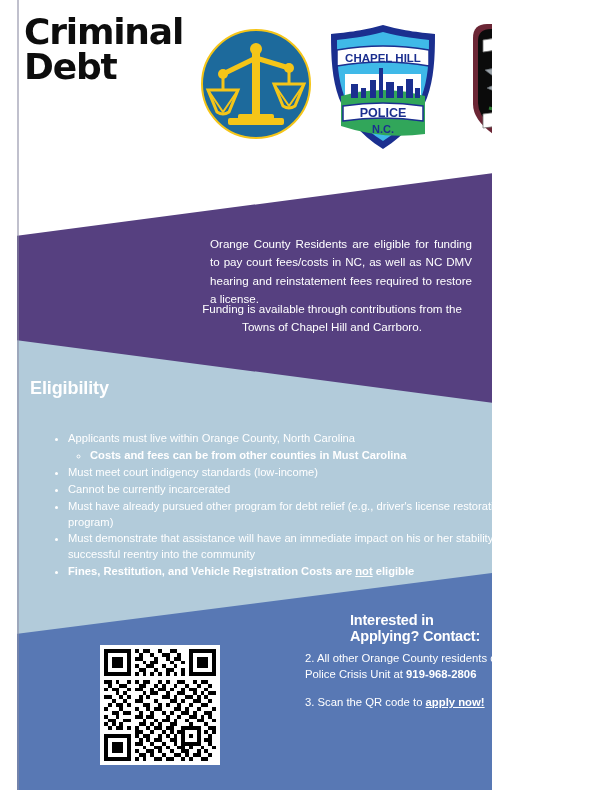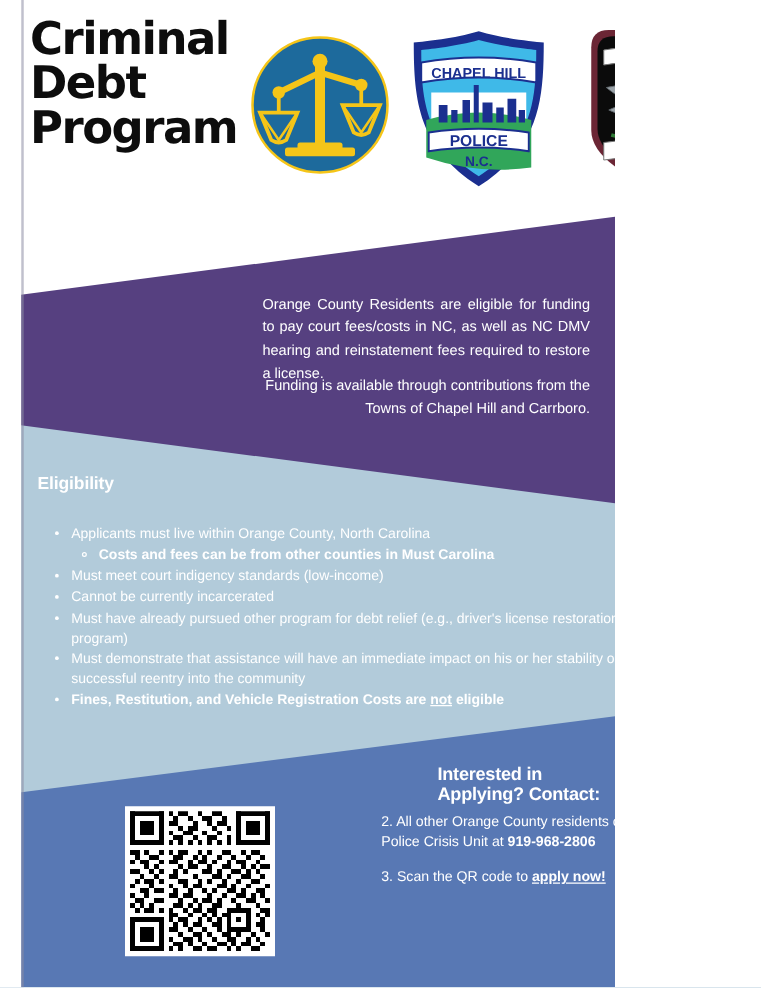--- a/index.html
+++ b/index.html
@@ -80,40 +80,40 @@
   }
   .cjdp-p1{
     position:absolute;left:210px;right:20px;top:235px;
     color:#ffffff;font-size:11.6px;line-height:1.58;
     text-align:justify;text-justify:inter-word;
     z-index:5;
   }
   .cjdp-p2{
     position:absolute;left:192px;right:20px;top:300px;
     color:#ffffff;font-size:11.6px;line-height:1.58;
-    text-align:right;
+    text-align:center;
     z-index:5;
   }
 
   
   .blue-wedge{
     position:absolute;left:0;top:300px;width:609px;height:400px;
     background:#b2cbda;
     z-index:4;
     clip-path:polygon(0 38px, 609px 118px, 609px 268px, 0 345px);
   }
   .elig-head{
     position:absolute;left:30px;top:378px;
-    color:#ffffff;font-weight:bold;font-size:14px;
+    color:#ffffff;font-weight:bold;font-size:18px;
     letter-spacing:-.1px;
     z-index:6;
   }
   .elig-list{
     position:absolute;left:30px;top:415px;width:460px;
-    margin:5px;padding:0 0 0 22px;
+    margin:16px;padding:0 0 0 22px;
     color:#ffffff;font-size:11.2px;line-height:1.42;
     list-style:disc;
     z-index:6;
   }
   .elig-list > li{margin:0 0 1px 0;}
   .elig-list > li.bold{font-weight:bold;}
   .sublist{
     margin:1px 0 1px 0;padding:0 0 0 22px;
     list-style:circle;
   }
@@ -153,21 +153,20 @@
 </head>
 <body>
 
 <div class="flyer">
 
   <div class="header">
 
     <div class="title">
       <div>Criminal</div>
       <div>Debt</div>
-      <div>Program</div>
     </div>
 
     <div class="logos">
 
       <div class="seal-scales">
         <svg viewBox="0 0 112 112" xmlns="http://www.w3.org/2000/svg">
           <circle cx="56" cy="56" r="54" fill="#1d6a9c" stroke="#f5c518" stroke-width="2"></circle>
           <g fill="#f5c518" stroke="#f5c518" stroke-width="2.6" stroke-linecap="round">
 
             <rect x="52" y="22" width="8" height="66" fill="#f5c518" stroke="none"></rect>

